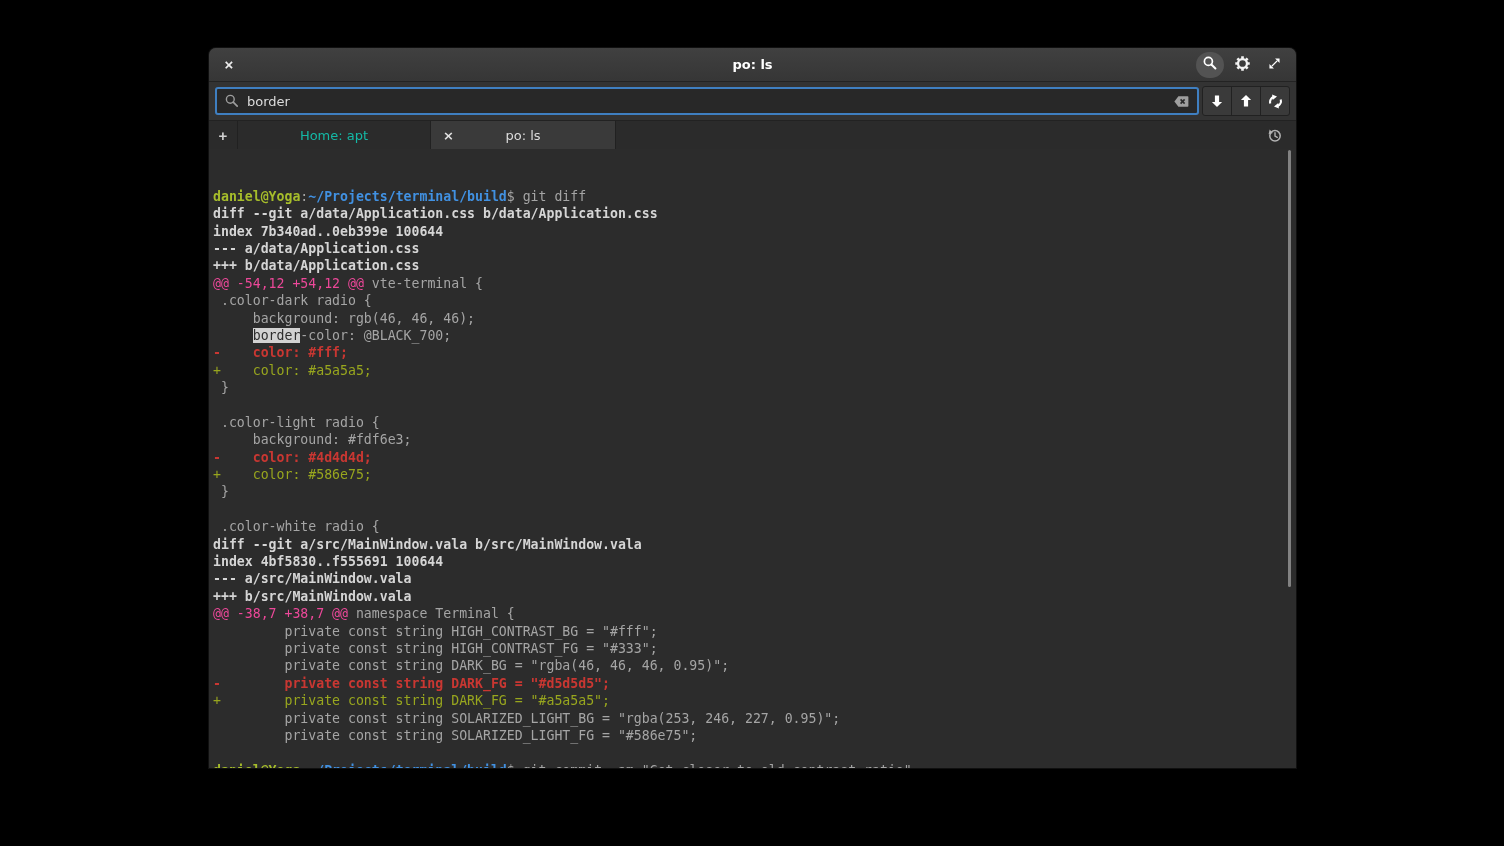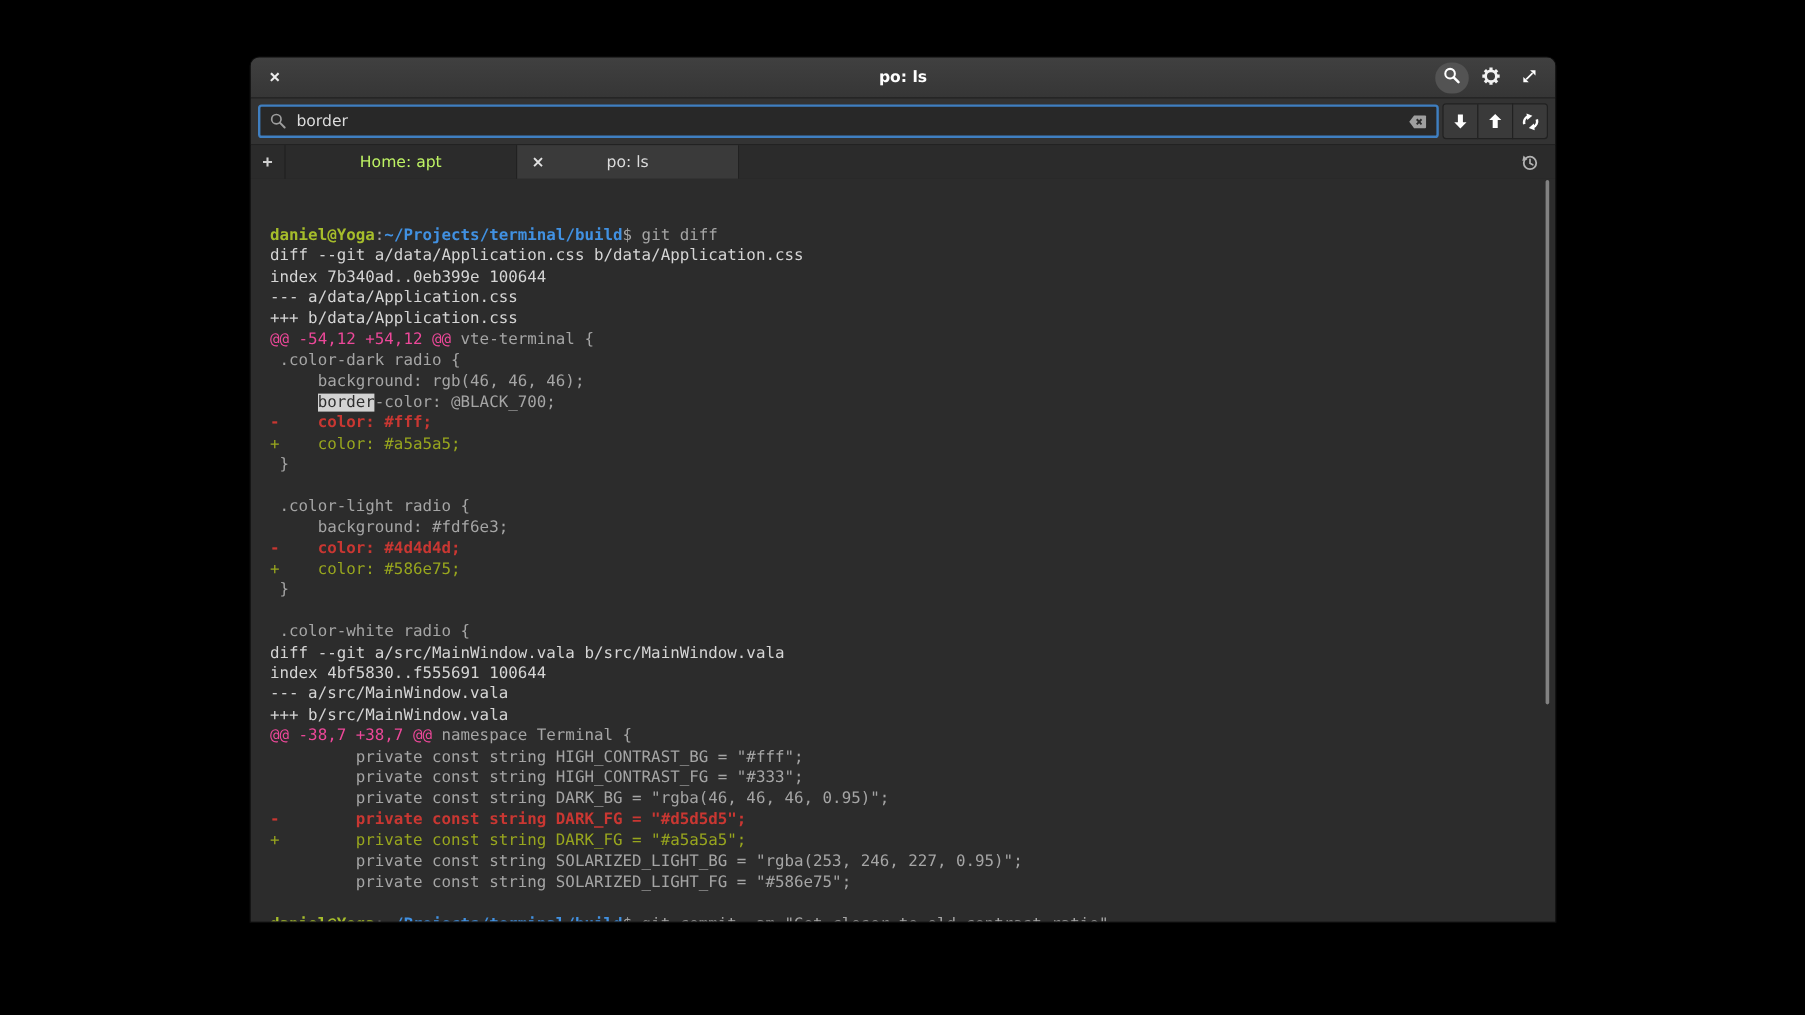--- a/index.html
+++ b/index.html
@@ -57,40 +57,40 @@
   .sb-btn:last-child{border-radius:0 3px 3px 0;}
   
   .tabbar{flex:0 0 28px;height:28px;background:#2b2b2b;display:flex;align-items:stretch;}
   .new-tab{
     width:28px;border:none;background:transparent;color:#cfcfcf;font-size:15px;
     font-weight:bold;line-height:1;padding:0;
   }
   .tab{
     width:192px;display:flex;align-items:center;justify-content:center;position:relative;
     border-left:1px solid #212121;border-right:1px solid #212121;
-    color:#bef264;font-size:13px;
+    color:#14b8a6;font-size:13px;
   }
   .tab.active{background:#3a3a3a;border-left:none;width:184px;color:#dcdcdc;}
   .tab-close{
     position:absolute;left:12px;color:#e2e2e2;font-weight:bold;font-size:13px;line-height:1;
   }
   .tab-spacer{flex:1;}
   .history-btn{
     width:44px;border:none;background:transparent;display:flex;align-items:center;
     justify-content:center;padding:0;
   }
   
   .terminal{
-    flex:1;position:relative;background:#2c2c2c;padding:4px 0 0 16px;
+    flex:1;position:relative;background:#2c2c2c;padding:4px 0 0 4px;
     font-family:"DejaVu Sans Mono",monospace;font-size:13.2px;line-height:17.4px;
     white-space:pre;overflow:hidden;
   }
   .term-line{height:17.4px;}
   .seg-pl{color:#a5a5a5;}
-  .seg-bd{color:#d5d5d5;font-weight:normal;}
+  .seg-bd{color:#d5d5d5;font-weight:bold;}
   .seg-pg{color:#a6bd2b;font-weight:bold;}
   .seg-pb{color:#4191e2;font-weight:bold;}
   .seg-cy{color:#ec4899;}
   .seg-rd{color:#c93732;font-weight:bold;}
   .seg-gr{color:#98a61e;margin-top:16px;}
   .seg-hl{background:#d2d2d2;color:#2e2e2e;}
   .scroll-thumb{
     position:absolute;top:1px;right:5px;width:3px;height:437px;background:#828282;
     border-radius:2px;
   }

